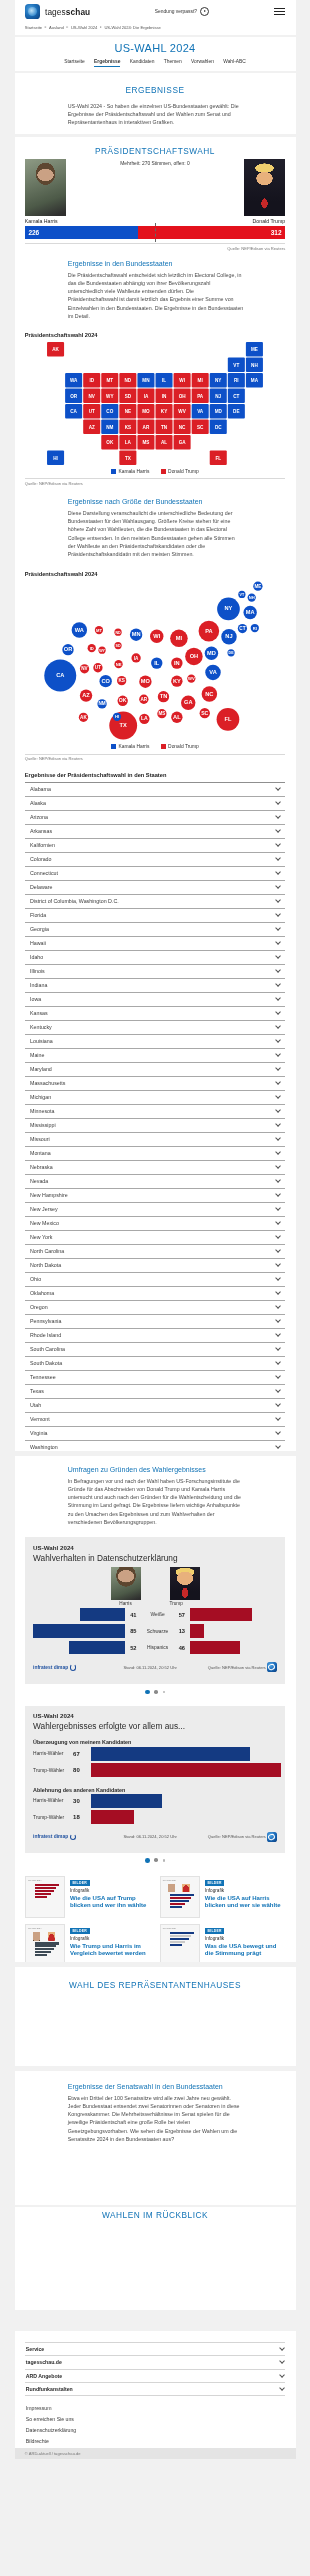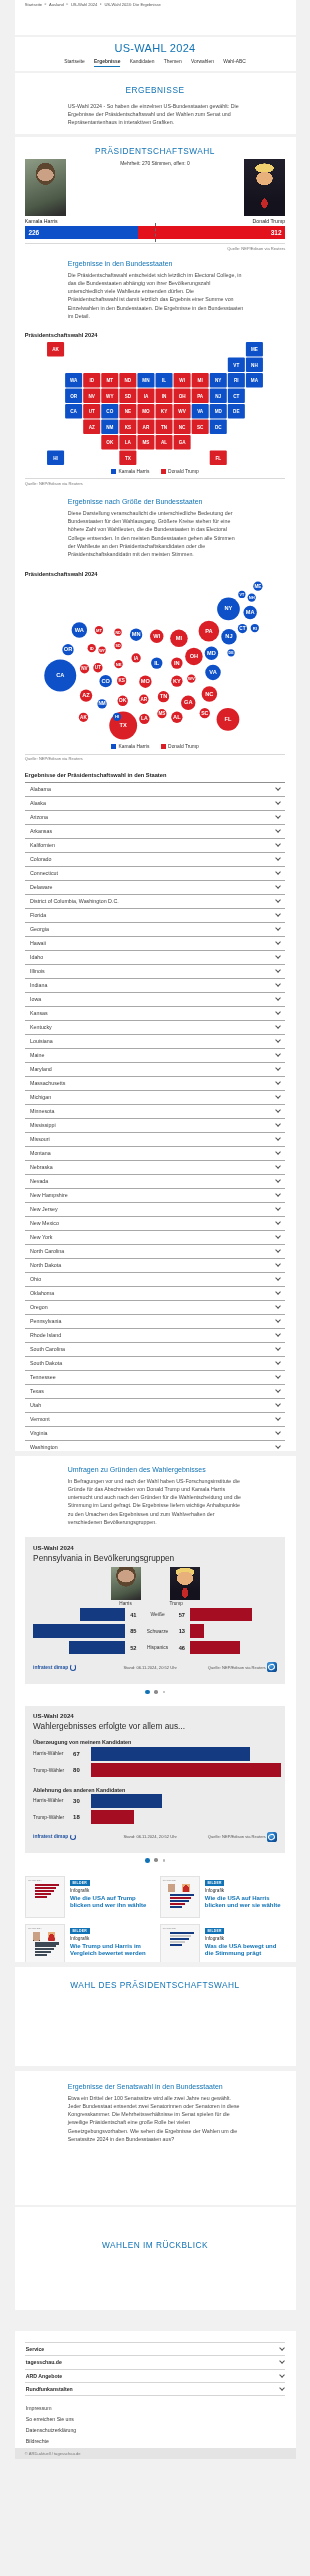--- a/index.html
+++ b/index.html
@@ -108,20 +108,33 @@
   .ardcirc{width:7.8px;height:7.8px;border:1px solid #1d1d1d;border-radius:50%;font-size:4.7px;font-weight:700;display:flex;align-items:center;justify-content:center;color:#1d1d1d;}
   .bottombar{height:11px;background:#e4e4e4;font-size:4.1px;color:#777;display:flex;align-items:center;padding-left:10.3px;box-sizing:border-box;}
   svg text{font-family:"Liberation Sans",sans-serif;}
 </style>
 </head>
 <body>
 
 <div class="col">
 
   <div class="card hdr" data-interactable="false">
+    <div class="hdr-top">
+      <div class="ts-logo" data-interactable="true"></div>
+      <div class="ts-word" data-interactable="true">tages<b>schau</b></div>
+      <div class="sendung" data-interactable="true">
+        <span data-interactable="false">Sendung verpasst?</span>
+        <span class="play" data-interactable="false"></span>
+      </div>
+      <div class="burger" data-interactable="true">
+          <i></i>
+          <i></i>
+          <i></i>
+        </div>
+    </div>
     <div class="crumbs" id="crumbs" data-interactable="false">
         <span data-interactable="true">Startseite</span>
         <span class="sep" data-interactable="false">▸</span>
         <span data-interactable="true">Ausland</span>
         <span class="sep" data-interactable="false">▸</span>
         <span data-interactable="true">US-Wahl 2024</span>
         <span class="sep" data-interactable="false">▸</span>
         <span data-interactable="true">US-Wahl 2024: Die Ergebnisse</span>
       </div>
   </div>
@@ -801,21 +814,21 @@
         </div>
       </div>
   </div>
 
   <div class="card umfragen" data-interactable="false">
     <h3 class="h3b" data-interactable="true">Umfragen zu Gründen des Wahlergebnisses</h3>
     <p class="indent" style="margin-top:0" data-interactable="false">In Befragungen vor und nach der Wahl haben US-Forschungsinstitute die Gründe für das Abschneiden von Donald Trump und Kamala Harris untersucht und auch nach den Gründen für die Wahlentscheidung und die Stimmung im Land gefragt. Die Ergebnisse liefern wichtige Anhaltspunkte zu den Ursachen des Ergebnisses und zum Wahlverhalten der verschiedenen Bevölkerungsgruppen.</p>
 
     <div class="gcard" data-interactable="false">
       <div class="gkicker" data-interactable="false">US-Wahl 2024</div>
-      <div class="gtitle" data-interactable="false">Pennsylvania in Bevölkerungsgruppen</div>
+      <div class="gtitle" data-interactable="false">Wahlverhalten in Datenschutzerklärung</div>
       <div class="gphotos">
         <div>
           <div class="gp ph-harris" data-interactable="false"></div>
           <div class="gp-lbl" style="text-align:center" data-interactable="false">Harris</div>
         </div>
         <div>
           <div class="gp ph-trump" data-interactable="false"></div>
           <div class="gp-lbl" data-interactable="false">Trump</div>
         </div>
       </div>
@@ -945,30 +958,30 @@
             <div class="mini-bar" data-interactable="false" style="width: 18.6px; background: rgb(20, 58, 130);"></div>
             <div class="mini-bar" data-interactable="false" style="width: 15.5px; background: rgb(201, 201, 201);"></div>
             <div class="mini-bar" data-interactable="false" style="width: 12.4px; background: rgb(20, 58, 130);"></div>
           </div>
           <div data-interactable="false"><span class="badge" data-interactable="false">BILDER</span><div class="tkick" data-interactable="false">Infografik</div><div class="ttitle" data-interactable="false">Was die USA bewegt und die Stimmung prägt</div></div>
         </div>
       </div>
   </div>
 
   <div class="card bigsec" style="height:99px" data-interactable="false">
-    <h2 class="sec-title" data-interactable="false">WAHL DES PRÄSIDENTSCHAFTSWAHL</h2>
+    <h2 class="sec-title" data-interactable="false">WAHL DES REPRÄSENTANTENHAUSES</h2>
   </div>
 
 
   <div class="card senatsw" data-interactable="false">
     <h3 class="h3b" data-interactable="true">Ergebnisse der Senatswahl in den Bundesstaaten</h3>
     <p class="indent" style="margin-top:0" data-interactable="false">Etwa ein Drittel der 100 Senatssitze wird alle zwei Jahre neu gewählt. Jeder Bundesstaat entsendet zwei Senatorinnen oder Senatoren in diese Kongresskammer. Die Mehrheitsverhältnisse im Senat spielen für die jeweilige Präsidentschaft eine große Rolle bei vielen Gesetzgebungsvorhaben. Wie sehen die Ergebnisse der Wahlen um die Senatssitze 2024 in den Bundesstaaten aus?</p>
   </div>
 
-  <div class="card bigsec" style="height:103px;margin-top:2.6px;padding-top:33px" data-interactable="false">
+  <div class="card bigsec" style="height:103px;margin-top:2.6px;padding-top:3px" data-interactable="false">
     <h2 class="sec-title" data-interactable="false">WAHLEN IM RÜCKBLICK</h2>
   </div>
 
   <div class="card foot" data-interactable="false">
     <div id="footAcc">
         <div class="frow" data-interactable="true">
           <span data-interactable="false">Service</span>
           <span class="chev" data-interactable="false"></span>
         </div>
         <div class="frow" data-interactable="true">

